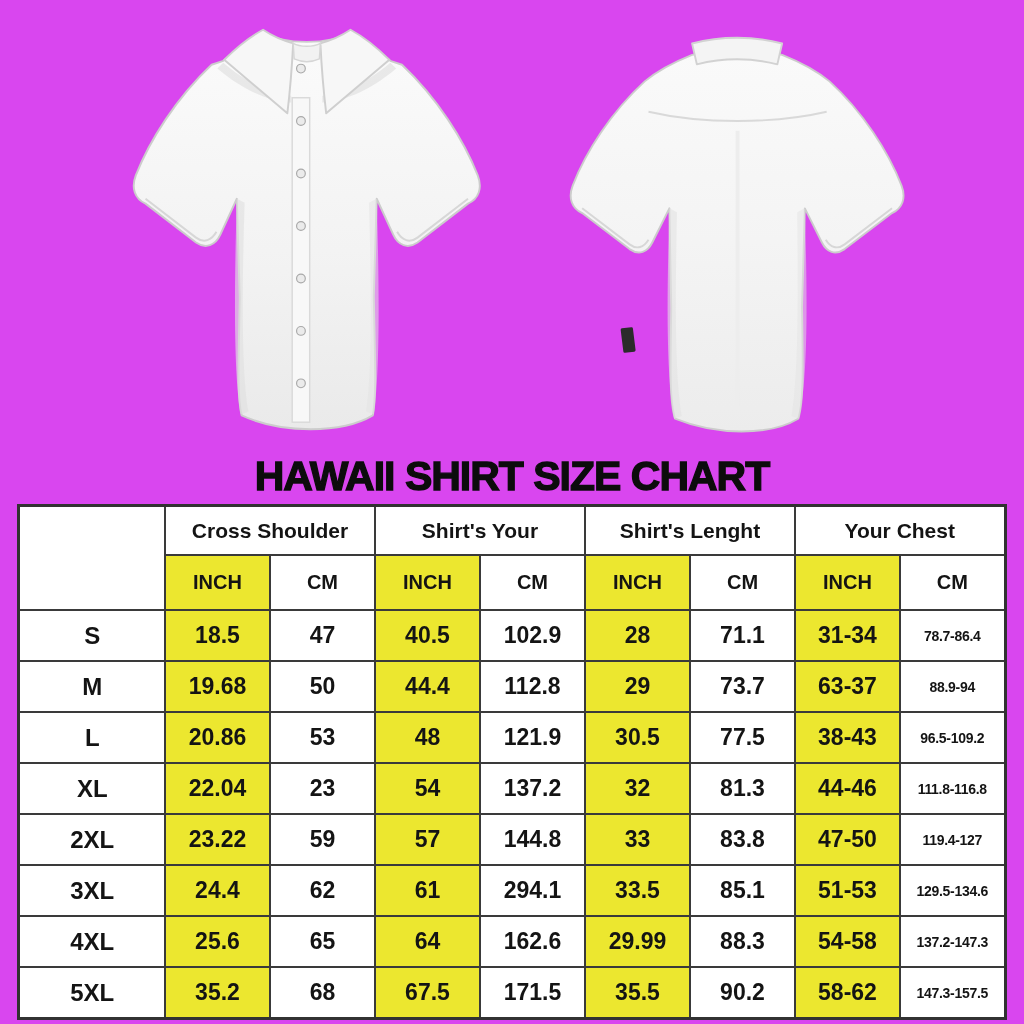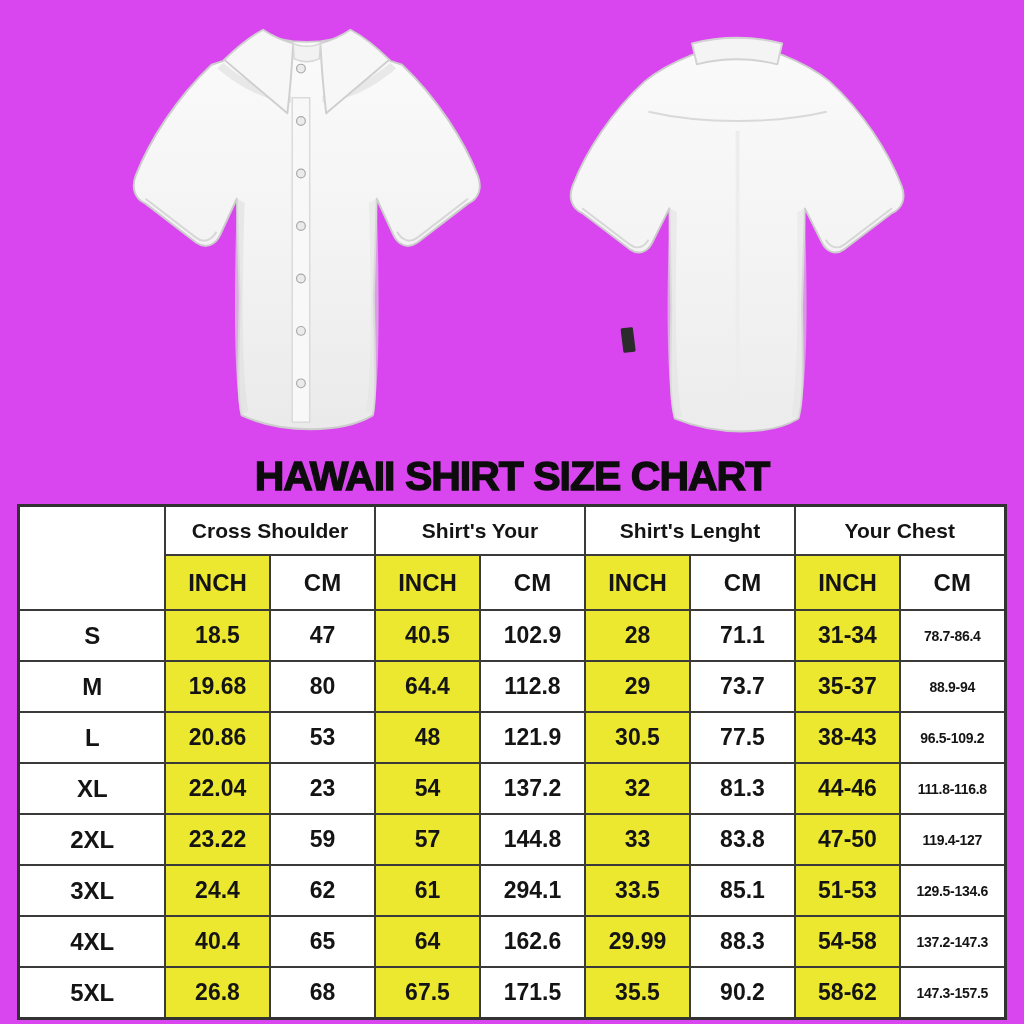--- a/index.html
+++ b/index.html
@@ -53,21 +53,21 @@
   table.chart th, table.chart td {
     border: 2px solid #3a3a3a;
     text-align: center;
     vertical-align: middle;
     font-weight: bold;
     color: #141414;
     padding: 0;
     background: #ffffff;
   }
   table.chart thead tr.groups th { height: 47px; font-size: 21px; }
-  table.chart thead tr.units  th { height: 53px; font-size: 24px; }
+  table.chart thead tr.units  th { height: 53px; font-size: 20px; }
   table.chart tbody th, table.chart tbody td { height: 49px; font-size: 23px; }
   table.chart tbody th.size { font-size: 24px; }
   table.chart .inch { background: #ece72f; }
   table.chart td.range-cm { font-size: 14px; letter-spacing: -0.3px; }
 </style>
 </head>
 <body>
 
 <div class="page">
 
@@ -187,26 +187,26 @@
         <td class="inch">40.5</td>
         <td>102.9</td>
         <td class="inch">28</td>
         <td>71.1</td>
         <td class="inch">31-34</td>
         <td class="range-cm">78.7-86.4</td>
       </tr>
       <tr>
         <th class="size">M</th>
         <td class="inch">19.68</td>
-        <td>80</td>
-        <td class="inch">64.4</td>
+        <td>50</td>
+        <td class="inch">44.4</td>
         <td>112.8</td>
         <td class="inch">29</td>
         <td>73.7</td>
-        <td class="inch">35-37</td>
+        <td class="inch">63-37</td>
         <td class="range-cm">88.9-94</td>
       </tr>
       <tr>
         <th class="size">L</th>
         <td class="inch">20.86</td>
         <td>53</td>
         <td class="inch">48</td>
         <td>121.9</td>
         <td class="inch">30.5</td>
         <td>77.5</td>
@@ -241,32 +241,32 @@
         <td>62</td>
         <td class="inch">61</td>
         <td>294.1</td>
         <td class="inch">33.5</td>
         <td>85.1</td>
         <td class="inch">51-53</td>
         <td class="range-cm">129.5-134.6</td>
       </tr>
       <tr>
         <th class="size">4XL</th>
-        <td class="inch">40.4</td>
+        <td class="inch">25.6</td>
         <td>65</td>
         <td class="inch">64</td>
         <td>162.6</td>
         <td class="inch">29.99</td>
         <td>88.3</td>
         <td class="inch">54-58</td>
         <td class="range-cm">137.2-147.3</td>
       </tr>
       <tr>
         <th class="size">5XL</th>
-        <td class="inch">26.8</td>
+        <td class="inch">35.2</td>
         <td>68</td>
         <td class="inch">67.5</td>
         <td>171.5</td>
         <td class="inch">35.5</td>
         <td>90.2</td>
         <td class="inch">58-62</td>
         <td class="range-cm">147.3-157.5</td>
       </tr>
     </tbody>
   </table>

